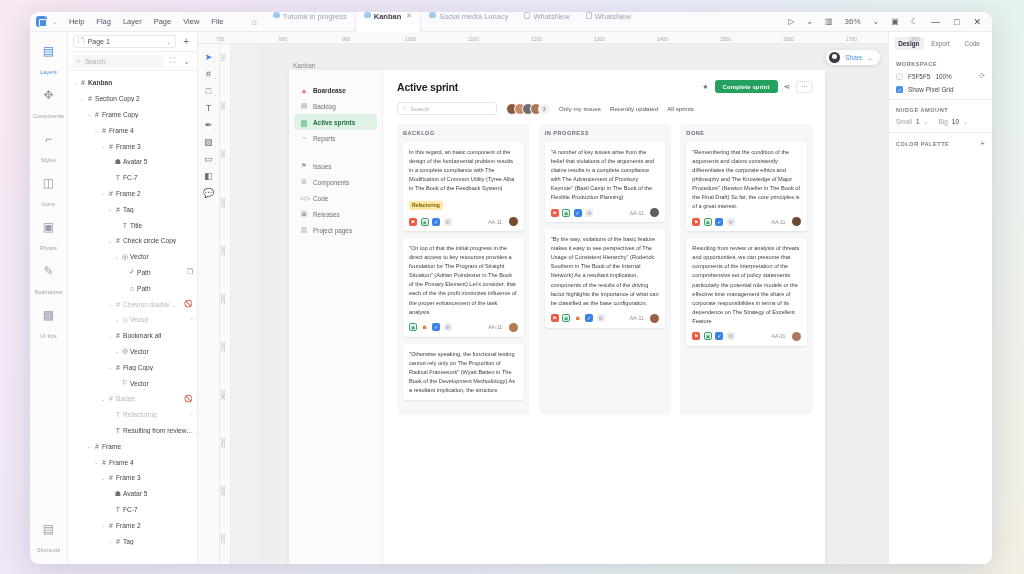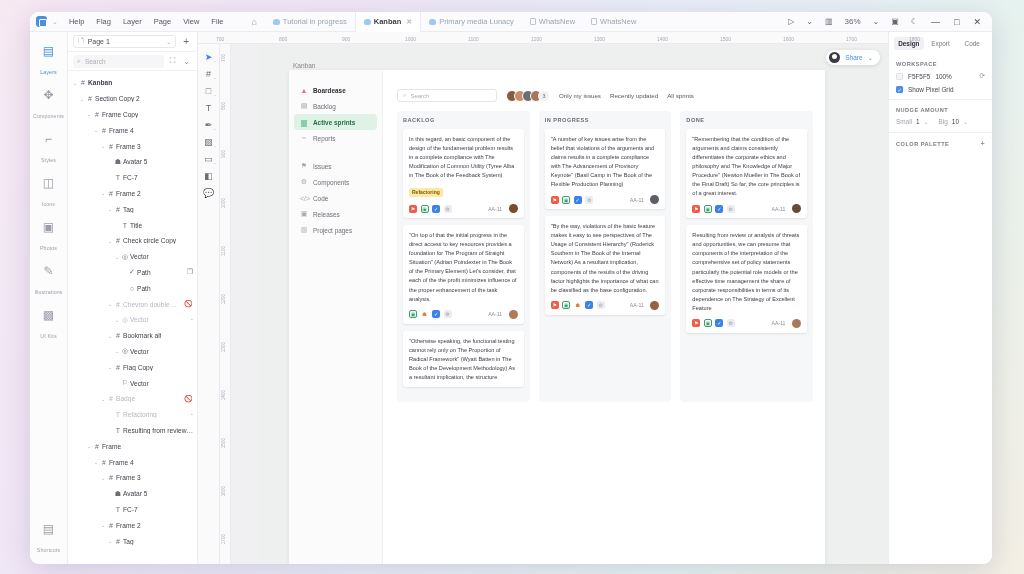--- a/index.html
+++ b/index.html
@@ -22,21 +22,21 @@
     background: #fbfbfd; border-bottom: 1px solid #eceaf1;
     font-size: 7.5px; color: #5c5c68; flex: none;
   }
   .logo-sq { width: 11px; height: 11px; border-radius: 3px;
     background: #4a90e2; margin: 0 4px 0 6px; position: relative; flex:none;}
   .logo-sq::after{content:"";position:absolute;left:2.5px;top:2.5px;width:6px;height:6px;border:1.2px solid #fff;border-radius:1px;}
   .chev { color: #b6b4bd; font-size: 7px; padding: 0 5px 0 1px;}
   .menu-item { padding: 0 6px; color:#555560; }
   .tabsep { width: 14px; }
   .home-ic { color:#8a8a96; font-size: 9px; padding: 0 8px; }
-  .tab { display:flex; align-items:center; gap:3px; padding:0 8px; height:20px;
+  .tab { display:flex; align-items:flex-start; gap:3px; padding:0 8px; height:20px;
          color:#9aa4b5; white-space:nowrap; }
   .tab .dot { width:7px;height:6px;background:#9ec9f0;border-radius:3px 3px 2px 2px; flex:none;}
   .tab.active { background:#fff; color:#3b3b46; font-weight:bold;
      border-left:1px solid #eceaf1;border-right:1px solid #eceaf1; }
   .tab .x { color:#b8b8c2; font-size:7px; margin-left:2px;}
   .tab .ic2 { width:6px;height:7px;border:1px solid #b8c6d8;border-radius:1px;flex:none;}
   .tb-right { margin-left:auto; display:flex; align-items:center; gap:0; padding-right:4px;}
   .tb-btn { padding: 0 6px; color:#66666f; font-size:8px; line-height:20px;}
   .tb-btn.win { font-size:9px; padding:0 7px; color:#4d4d57;}
   
@@ -183,21 +183,21 @@
       <span class="dot"></span>
       <span>Tutorial in progress</span>
     </div>
     <div class="tab active">
       <span class="dot"></span>
       <span>Kanban</span>
       <span class="x">✕</span>
     </div>
     <div class="tab">
       <span class="dot"></span>
-      <span>Primary media Lunacy</span>
+      <span>Social media Lunacy</span>
     </div>
     <div class="tab">
       <span class="ic2"></span>
       <span>WhatsNew</span>
     </div>
     <div class="tab">
       <span class="ic2"></span>
       <span>WhatsNew</span>
     </div>
 
@@ -511,20 +511,29 @@
                 <span class="ai">▣</span>
                 <span>Releases</span>
               </div>
               <div class="anav-item">
                 <span class="ai">▥</span>
                 <span>Project pages</span>
               </div>
             </div>
 
             <div class="board">
+              <div class="board-top">
+                <div class="board-title">Active sprint</div>
+                <div class="board-actions">
+                  <span class="star">★</span>
+                  <span class="btn-green">Complete sprint</span>
+                  <span class="icn-sm">⋖</span>
+                  <span class="icn-box">···</span>
+                </div>
+              </div>
 
               <div class="filters">
                 <div class="fsearch">
                   <span>⌕</span>
                   <span>Search</span>
                 </div>
                 <div class="avs">
                   <span class="av" style="background:#8b5a3c"></span>
                   <span class="av" style="background:#c98c68"></span>
                   <span class="av" style="background:#6d6e72"></span>

